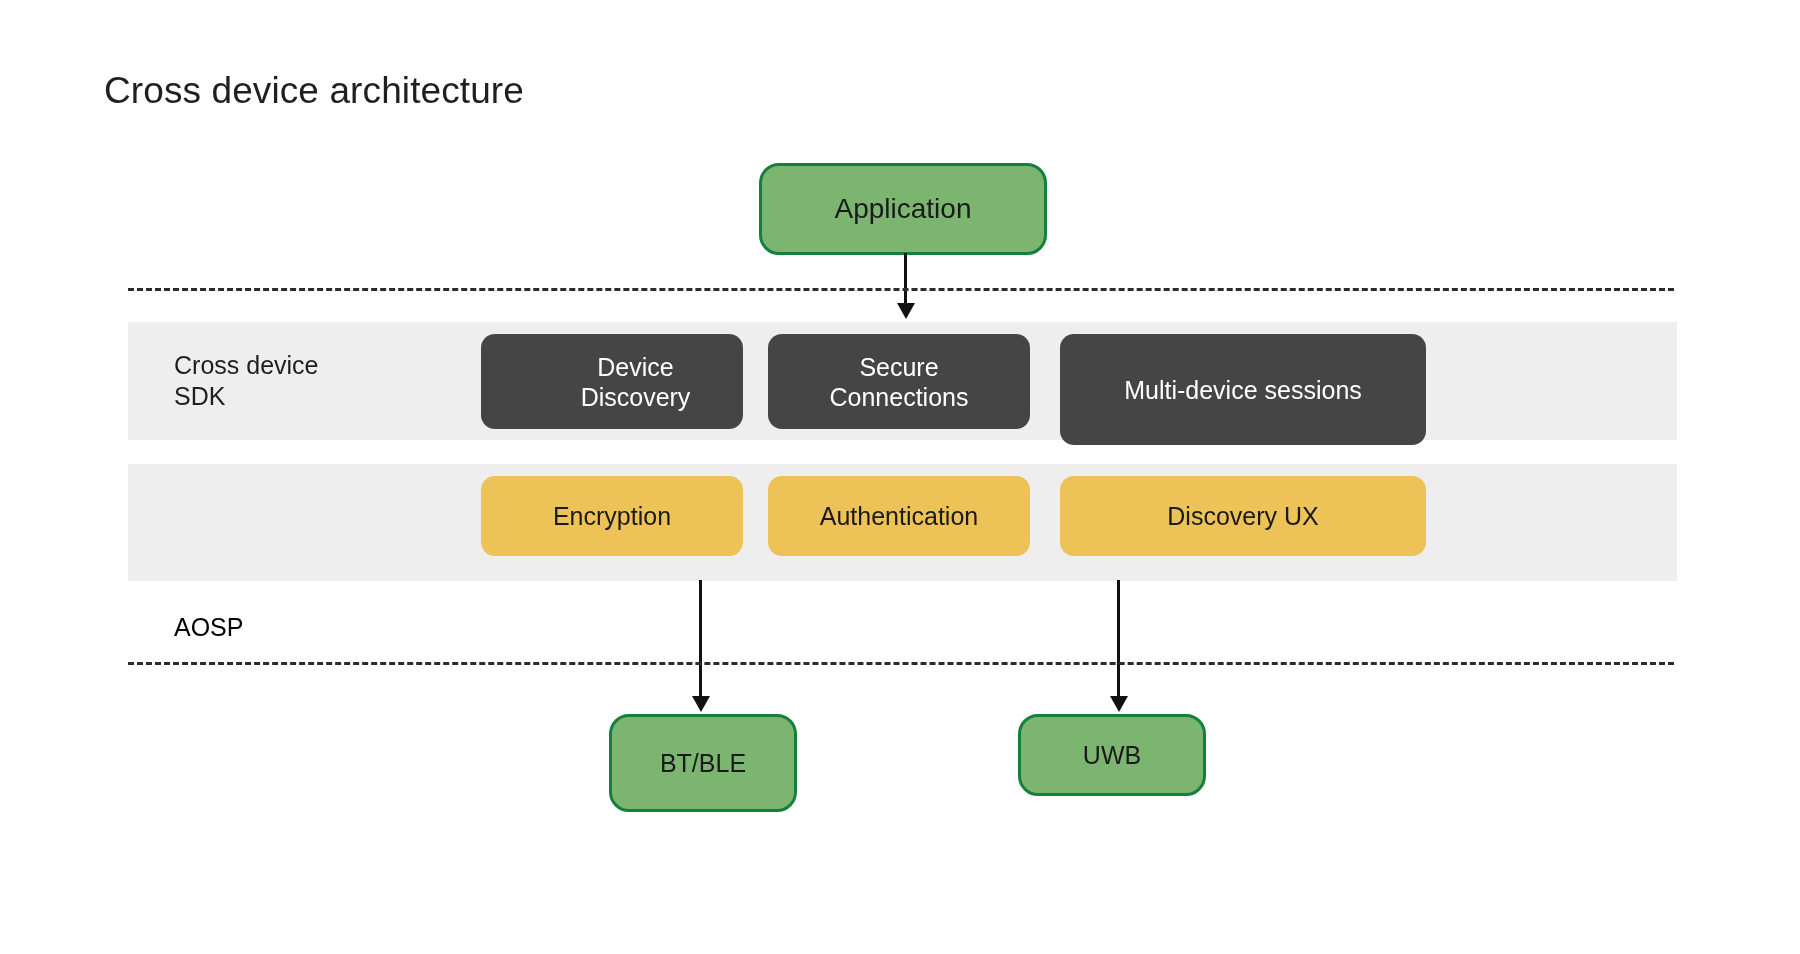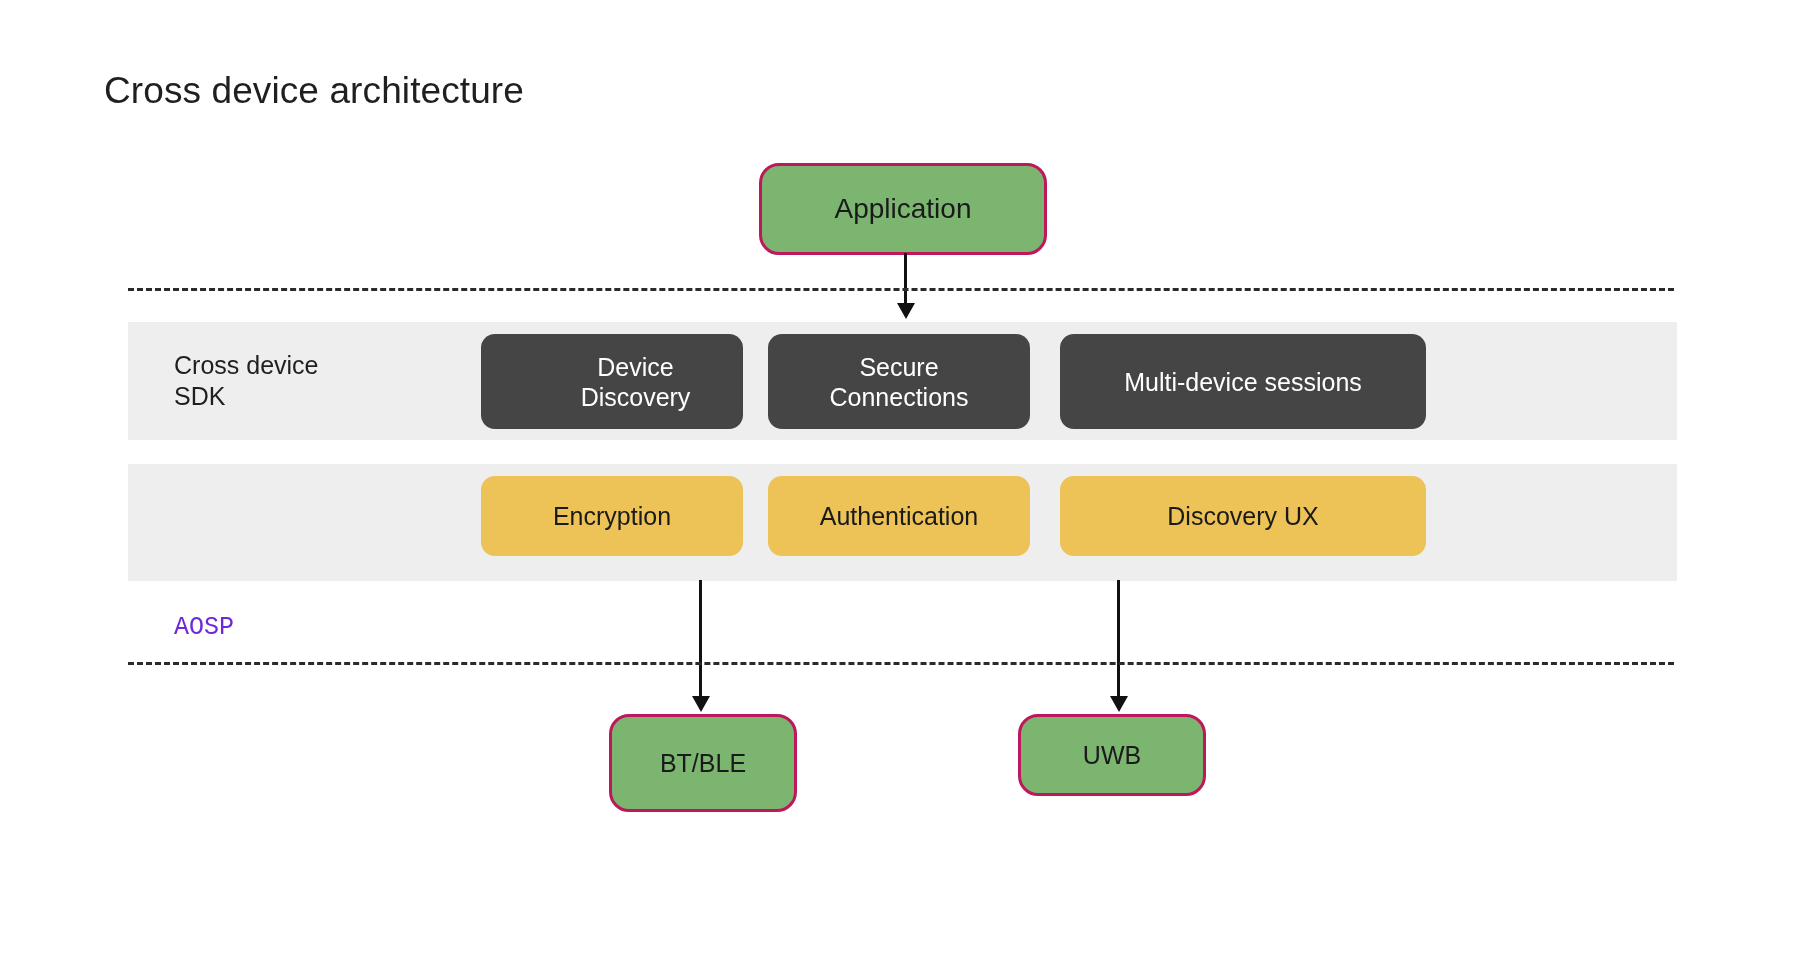--- a/index.html
+++ b/index.html
@@ -64,42 +64,41 @@
     white-space: pre-line;
   }
   #label-sdk  { top: 350px; }
   #label-gps  { top: 492px; }
   #label-aosp {
     position: absolute;
     left: 150px;
     top: 612px;
     font-size: 25px;
     line-height: 31px;
-    color: #6d28d9;
-    font-weight: 400;
-    font-family: Liberation Mono, monospace;
+    color: #000000;
+    font-weight: 400;
   }
 
   
   .node {
     position: absolute;
     display: flex;
     align-items: center;
     justify-content: center;
     text-align: center;
     box-sizing: border-box;
     border-radius: 16px;
     font-size: 25px;
     line-height: 30px;
     font-weight: 400;
     white-space: pre-line;
   }
   .node.green {
     background: #7bb56f;
-    border: 3px solid #be185d;
+    border: 3px solid #15803d;
     color: #1a1a1a;
     border-radius: 20px;
   }
   .node.dark {
     background: #454545;
     border: none;
     color: #ffffff;
     border-radius: 14px;
   }
   .node.amber {
@@ -112,21 +111,21 @@
   
   #node-application {
     left: 735px; top: 163px;
     width: 288px; height: 92px;
     font-size: 28px;
   }
 
   
   #node-device-discovery   { left: 457px;  top: 334px; width: 262px; height: 95px; padding-left: 47px; }
   #node-secure-connections { left: 744px;  top: 334px; width: 262px; height: 95px; }
-  #node-multi-device       { left: 1036px; top: 334px; width: 366px; height: 95px; }
+  #node-multi-device       { left: 1036px; top: 334px; width: 366px; height: 111px; }
 
   
   #node-encryption     { left: 457px;  top: 476px; width: 262px; height: 80px; }
   #node-authentication { left: 744px;  top: 476px; width: 262px; height: 80px; }
   #node-discovery-ux   { left: 1036px; top: 476px; width: 366px; height: 80px; }
 
   
   #node-btble { left: 585px;  top: 714px; width: 188px; height: 98px; }
   #node-wifi  { left: 789px;  top: 714px; width: 188px; height: 82px; }
   #node-uwb   { left: 994px;  top: 714px; width: 188px; height: 82px; }

